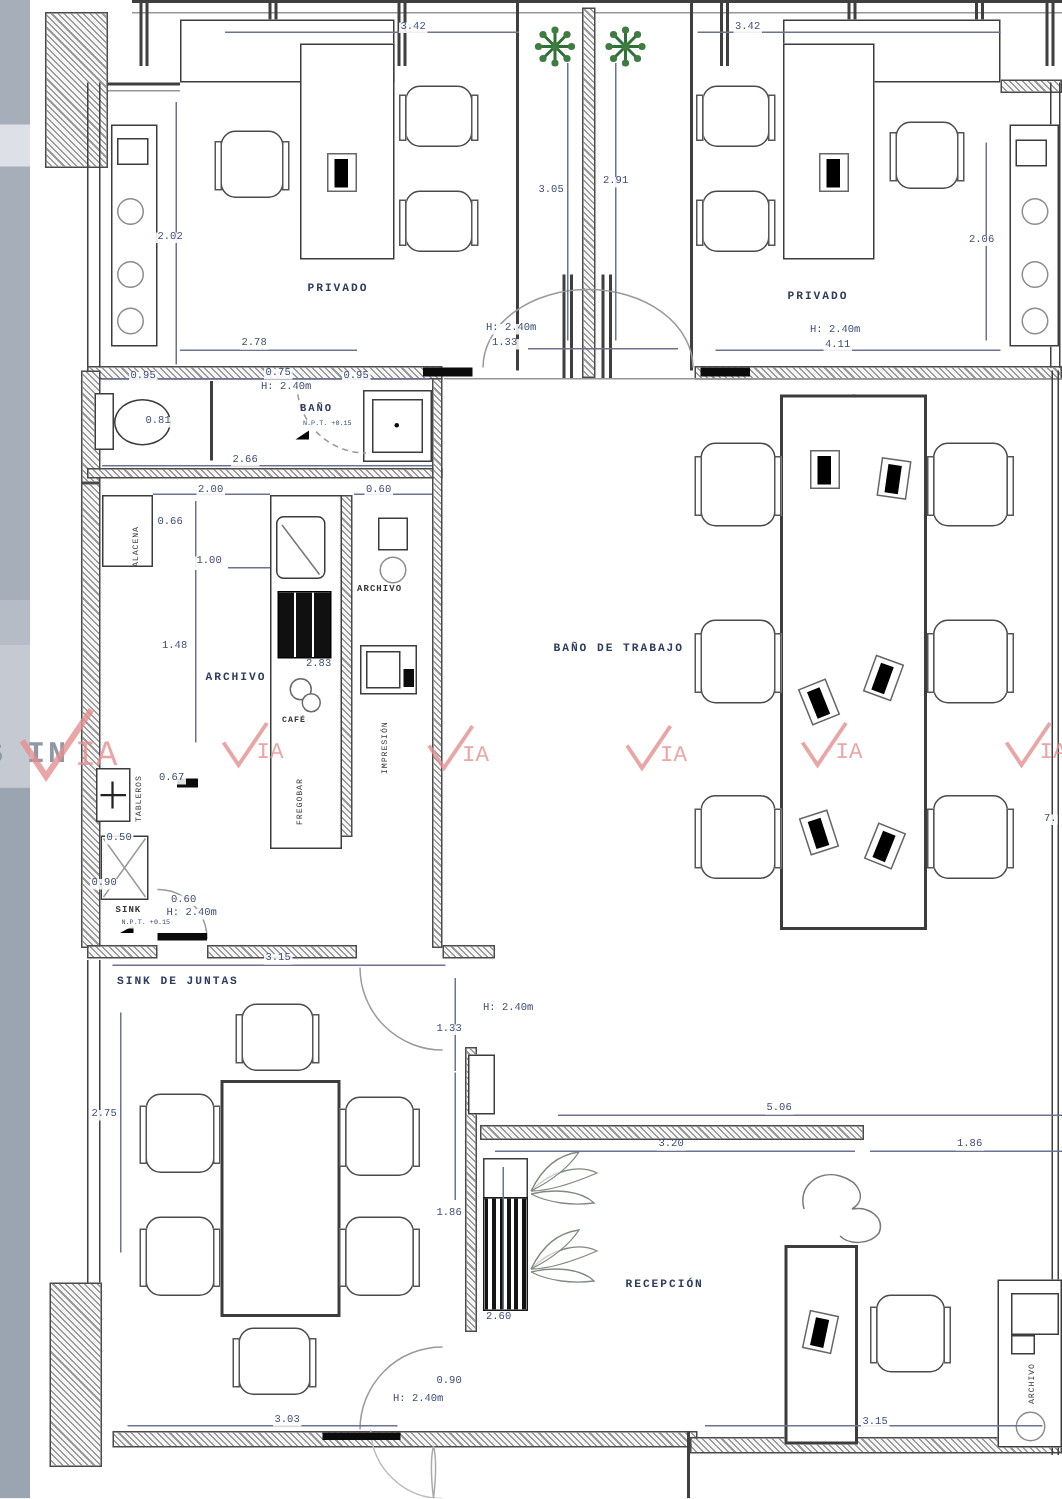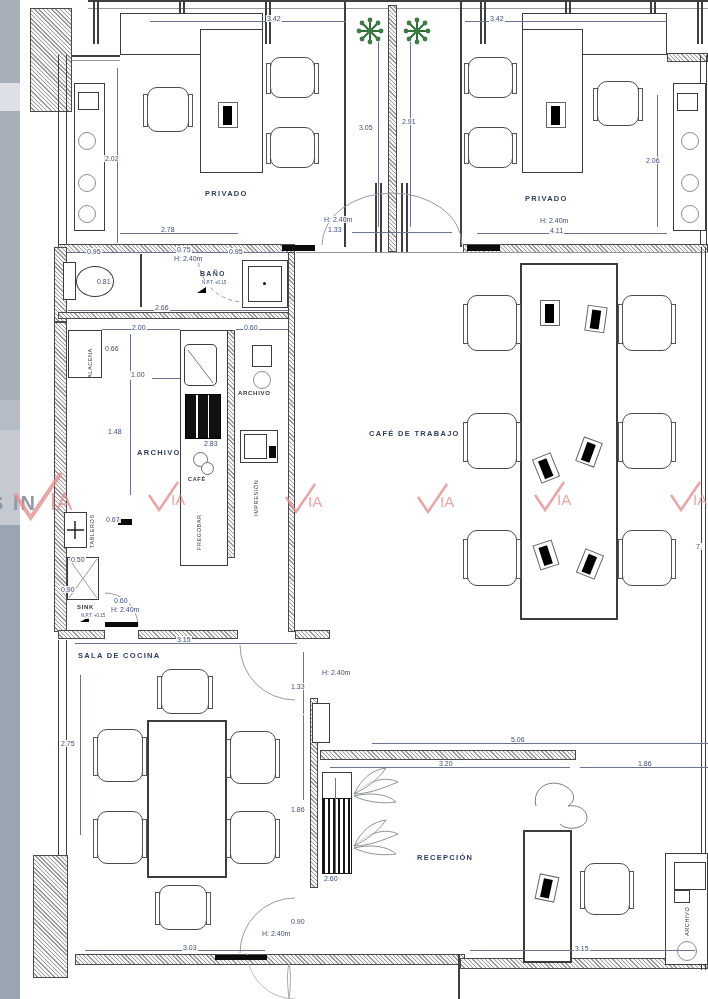--- a/index.html
+++ b/index.html
@@ -1,17 +1,17 @@
 <!DOCTYPE html>
 <html><head>
 <meta charset="utf-8">
 <style>
   html,body{margin:0;padding:0;background:#fff;}
   #plan{position:relative;width:708px;height:999px;background:#fff;overflow:hidden;
-        font-family:Liberation Sans, sans-serif;}
+        font-family:Liberation Mono, monospace;}
   
   .ln{position:absolute;background:#3f3f3f;z-index:2;}
   .lng{position:absolute;background:#979797;z-index:2;}
   .blk{position:absolute;background:#0b0b0b;z-index:4;}
   .hw{position:absolute;box-sizing:border-box;border:1px solid #4a4a4a;z-index:2;
       background:repeating-linear-gradient(45deg,#f5f5f5 0 2px,#9b9b9b 2px 3px);}
   .mul{position:absolute;top:0;height:44px;width:6px;box-sizing:border-box;
        border-left:2px solid #3f3f3f;border-right:2px solid #3f3f3f;z-index:2;}
   
   .box{position:absolute;box-sizing:border-box;border:1.2px solid #3c3c3c;background:#fff;z-index:3;}
@@ -336,22 +336,22 @@
   <span class="dim" style="left:637px;top:760px;">1.86</span>
   <span class="dim" style="left:323px;top:875px;">2.60</span>
   <span class="dim" style="left:574px;top:945px;">3.15</span>
   <span class="dim" style="left:695px;top:543px;">7.</span>
 
   <span class="lbl" style="left:205px;top:190px;">PRIVADO</span>
   <span class="lbl" style="left:525px;top:195px;">PRIVADO</span>
   <span class="lbl" style="left:200px;top:270px;font-size:7px;">BAÑO</span>
   <span class="dim tiny" style="left:201px;top:281px;">N.P.T. +0.15</span>
   <span class="lbl" style="left:137px;top:449px;">ARCHIVO</span>
-  <span class="lbl" style="left:369px;top:430px;">CAFÉ DE TRABAJO</span>
-  <span class="lbl" style="left:78px;top:652px;">SALA DE COCINA</span>
+  <span class="lbl" style="left:369px;top:430px;">BAÑO DE TRABAJO</span>
+  <span class="lbl" style="left:78px;top:652px;">SINK DE JUNTAS</span>
   <span class="lbl" style="left:417px;top:854px;">RECEPCIÓN</span>
   <span class="slbl" style="left:238px;top:390px;">ARCHIVO</span>
   <span class="slbl" style="left:188px;top:477px;font-size:5.5px;">CAFÉ</span>
   <span class="slbl" style="left:77px;top:604px;">SINK</span>
   <span class="dim tiny" style="left:80px;top:614px;">N.P.T. +0.15</span>
   <span class="vt" style="left:87px;top:378px;">ALACENA</span>
   <span class="vt" style="left:196px;top:550px;">FREGOBAR</span>
   <span class="vt" style="left:253px;top:516px;">IMPRESIÓN</span>
   <span class="vt" style="left:89px;top:548px;">TABLEROS</span>
   <span class="vt" style="left:684px;top:936px;">ARCHIVO</span>

